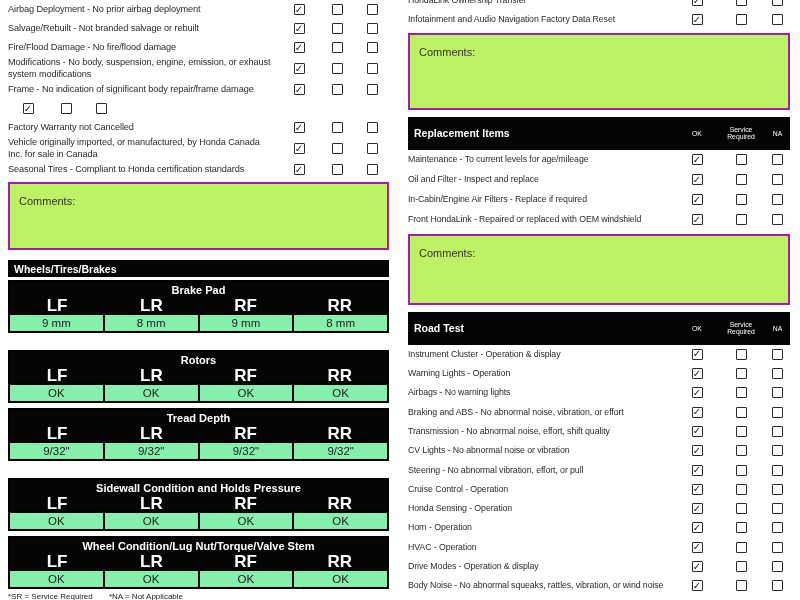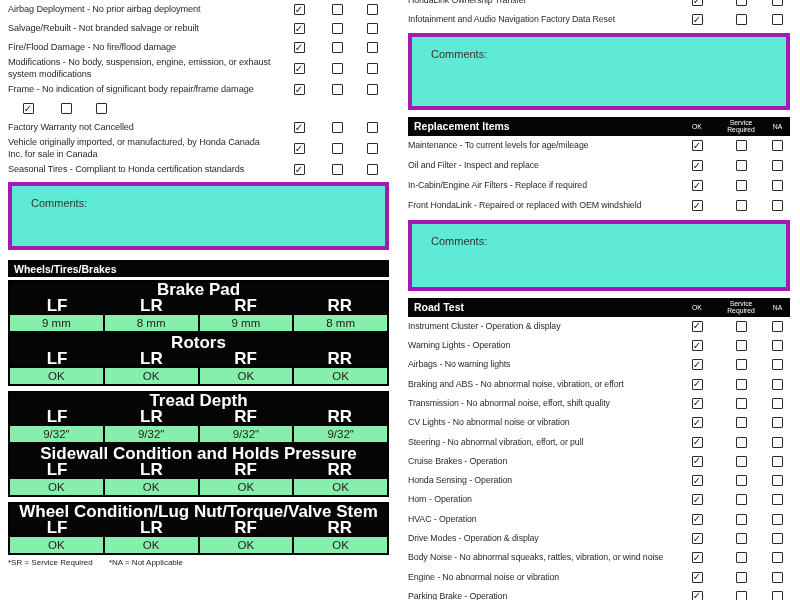--- a/index.html
+++ b/index.html
@@ -23,41 +23,41 @@
   .col.left .cell.ok{width:40px;} .col.left .cell.sr{width:36px;} .col.left .cell.na{width:34px;}
   .col.right .cell.ok{width:40px;} .col.right .cell.sr{width:48px;} .col.right .cell.na{width:25px;}
   .cb{
     width:9px;height:9px;border:1.6px solid #2b2b2b;border-radius:1px;
     display:flex;align-items:center;justify-content:center;
     font-size:10px;font-weight:bold;line-height:1;color:#1a1a1a;background:#fff;
   }
   .cb.on{letter-spacing:0;}
 
   
-  .comments{border:4px solid #a21caf;background:#5eead4;box-sizing:border-box;padding:7px 19px;}
+  .comments{border:2px solid #a21caf;background:#bef264;box-sizing:border-box;padding:7px 9px;}
   .comments .clabel{font-size:11px;color:#333;}
   .col.left .comments{margin-top:3px;height:68px;}
   .comments.c1{margin-top:3px;height:77px;}
   .comments.c2{margin-top:4px;height:71px;}
 
   
   .barsec{
     background:#050505;color:#fff;display:flex;align-items:center;
     box-sizing:border-box;padding:0 0 0 6px;
   }
   .col.left .barsec{margin-top:10px;height:17px;}
   .barsec .bartitle{font-size:10.5px;font-weight:bold;flex:1;}
-  .barsec.withcols{height:19px;margin-top:7px;}
+  .barsec.withcols{height:33px;margin-top:7px;}
   .barsec .colh{font-size:6.8px;line-height:1.05;text-align:center;display:flex;align-items:center;justify-content:center;flex:0 0 auto;}
 
   
-  .mtable{border:2px solid #000;box-sizing:border-box;background:#000;}
+  .mtable{border:2px solid #000;box-sizing:border-box;margin-top:17px;background:#000;}
   #wheels-tables .mtable:nth-child(1){margin-top:3px;}
   #wheels-tables .mtable:nth-child(3),#wheels-tables .mtable:nth-child(5){margin-top:5px;}
-  .ttitle{background:#050505;color:#fff;text-align:center;font-size:17px;font-weight:bold;height:16px;line-height:16px;}
+  .ttitle{background:#050505;color:#fff;text-align:center;font-size:11px;font-weight:bold;height:16px;line-height:16px;}
   .trow{display:flex;}
   .trow span{flex:1;text-align:center;}
   .trow.thead span{background:#050505;color:#fff;font-size:17px;font-weight:bold;height:15px;line-height:15px;}
   .trow.tvals span{background:#86efac;color:#222;font-size:11.5px;height:16px;line-height:16px;border-top:2px solid #000;}
   .trow.tvals span + span{border-left:2px solid #000;}
 
   .footnote{margin-top:3px;font-size:8px;color:#222;}
   .footnote .fn2{margin-left:14px;}
 
   #right-top-items{margin-top:-9px;}
@@ -448,21 +448,21 @@
           <span class="cb on">✓</span>
         </span>
         <span class="cell sr">
           <span class="cb"></span>
         </span>
         <span class="cell na">
           <span class="cb"></span>
         </span>
       </div>
       <div class="chkrow">
-        <span class="lbl">Cruise Brakes - Operation</span>
+        <span class="lbl">Cruise Control - Operation</span>
         <span class="cell ok">
           <span class="cb on">✓</span>
         </span>
         <span class="cell sr">
           <span class="cb"></span>
         </span>
         <span class="cell na">
           <span class="cb"></span>
         </span>
       </div>

